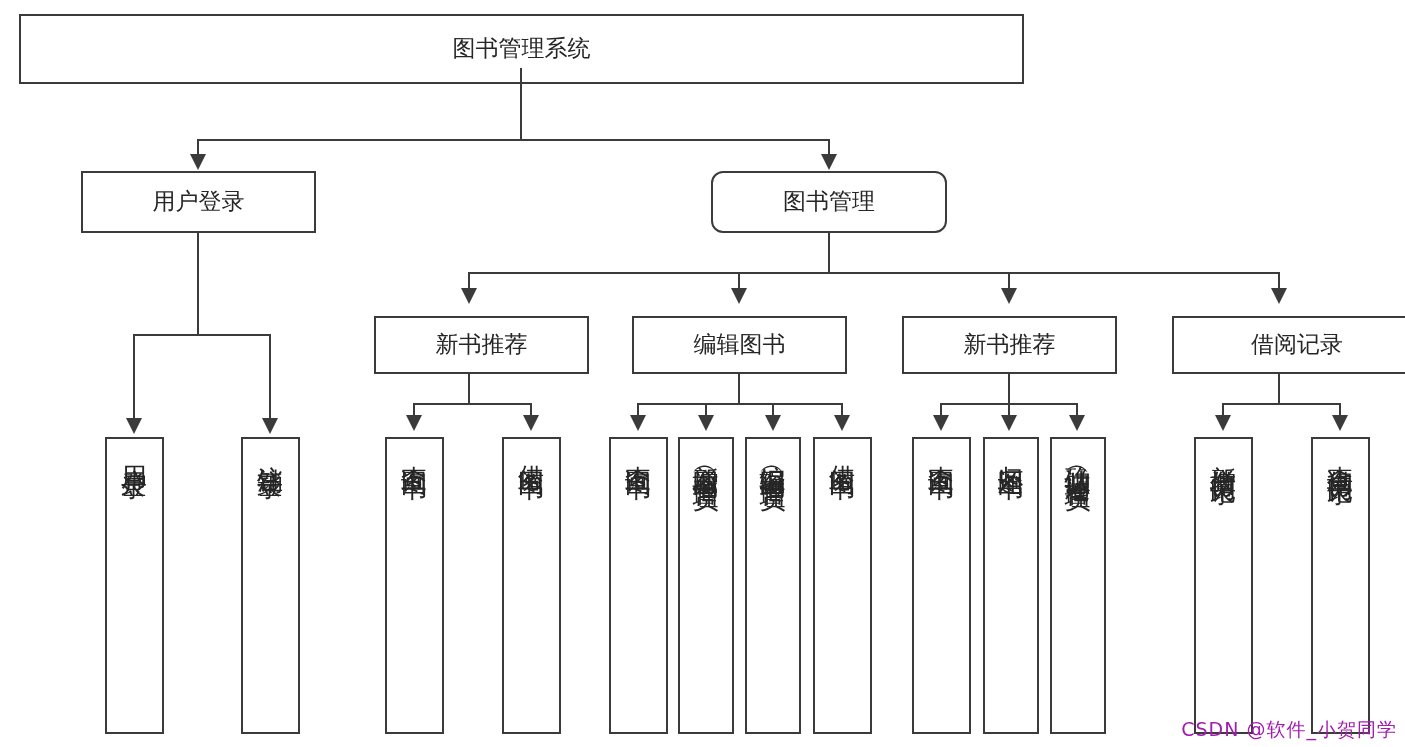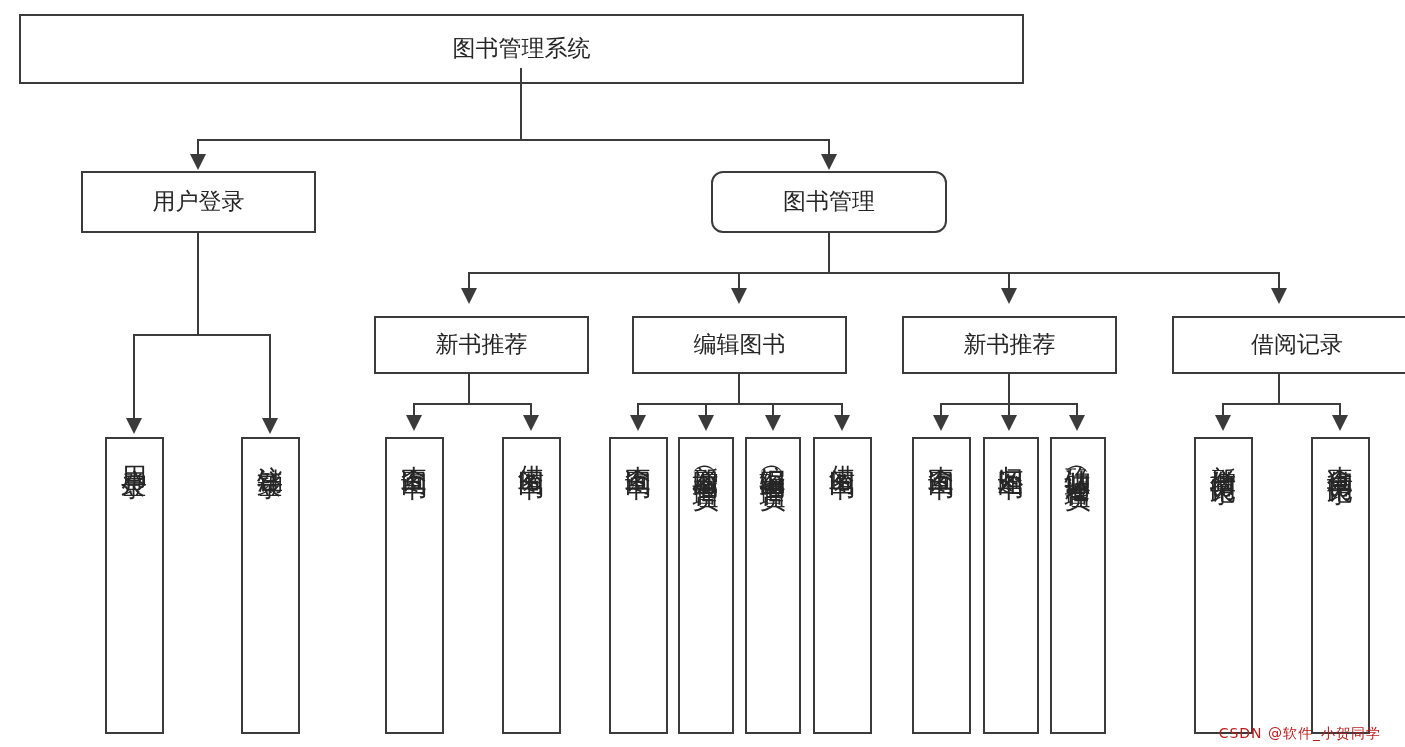--- a/index.html
+++ b/index.html
@@ -59,24 +59,24 @@
   .arrow{
     position:absolute;
     width:0;height:0;
     border-left:8px solid transparent;
     border-right:8px solid transparent;
     border-top:16px solid #3b3b3b;
   }
   
   #watermark{
     position:absolute;
-    right:24px;
+    right:8px;
     bottom:4px;
-    font-size:14px;
-    color:#b91c1c;
+    font-size:19px;
+    color:#a21caf;
     letter-spacing:1px;
     white-space:nowrap;
     pointer-events:none;
   }
 </style>
 </head>
 <body>
 
 <div id="canvas">
 

